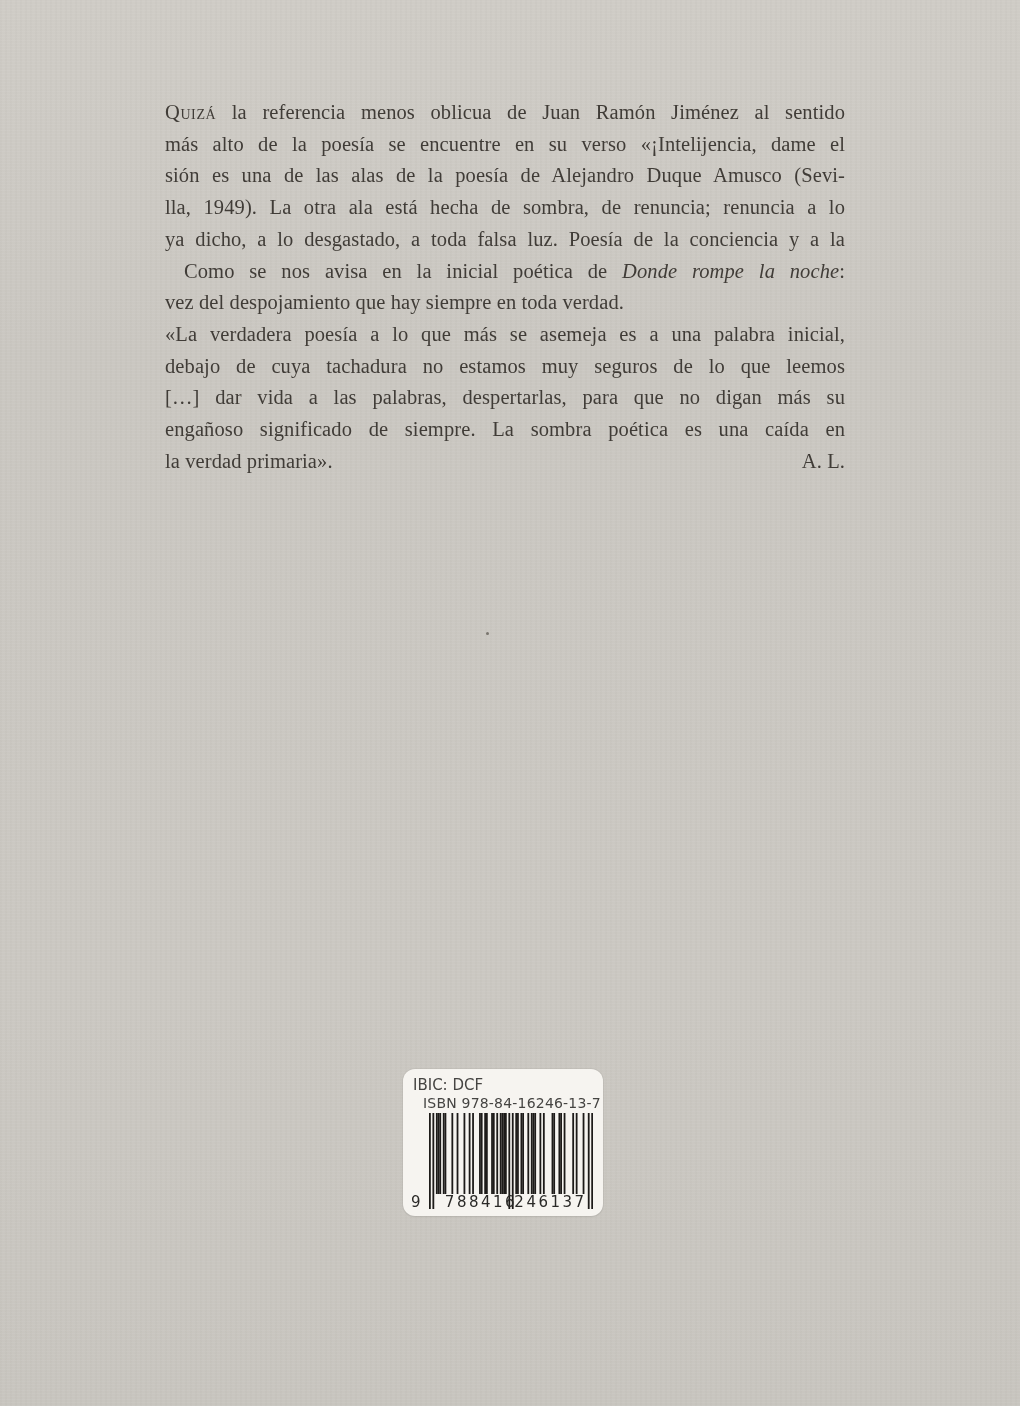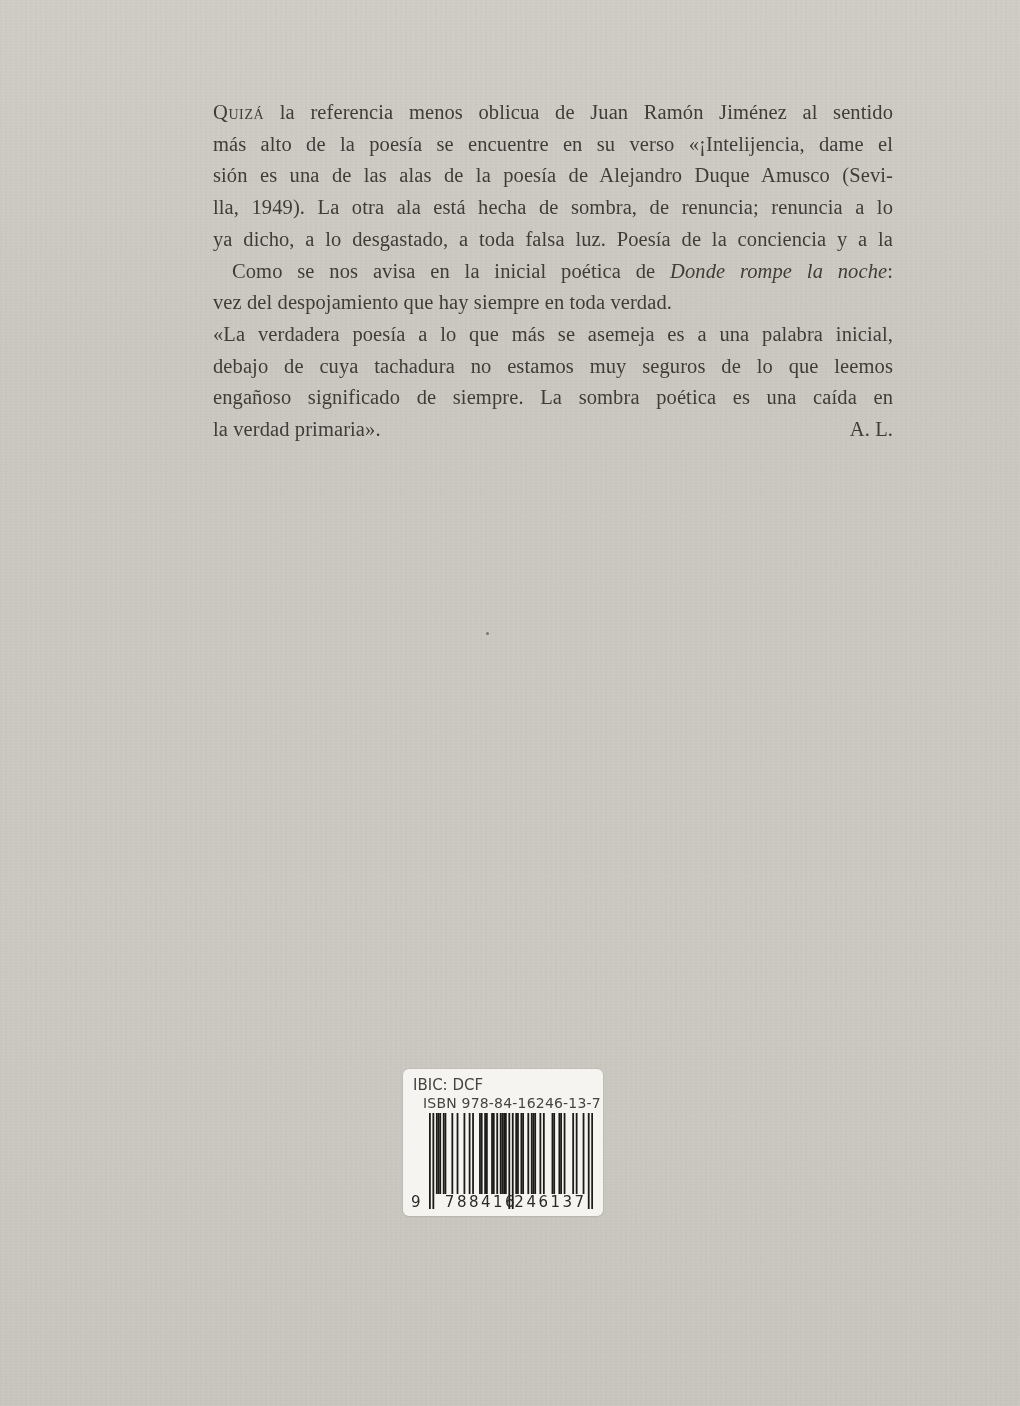--- a/index.html
+++ b/index.html
@@ -14,36 +14,35 @@
       linear-gradient(180deg,#cfccc6 0%,#cac7c1 25%,#cbc8c2 70%,#c8c5bf 100%);
     overflow:hidden;
     font-family:"Liberation Serif", serif;
   }
 
   
   .blurb{
     position:absolute;left:165px;top:97px;width:680px;
     font-size:20.5px;line-height:31.7px;color:#403c37;
     letter-spacing:.1px;
-    margin-left:48px;
   }
   .bl{text-align:justify;text-align-last:justify;}
   .bl.endpara{text-align-last:left;}
   .indent{text-indent:19px;}
   .sc{font-variant:small-caps;letter-spacing:.6px;}
   .it{font-style:italic;}
   .lastline{display:flex;justify-content:space-between;align-items:baseline;text-align:right;}
 
   .speck{position:absolute;left:486px;top:632px;width:3px;height:3px;
     background:#6b665f;border-radius:50%;opacity:.85;}
 
   
   .bcbox{
     position:absolute;left:403px;top:1069px;width:200px;height:147px;
-    background:#f6f4f0;border-radius:6px;
+    background:#f6f4f0;border-radius:12px;
     box-shadow:0 0 0 1px rgba(0,0,0,.04), 0 1px 2px rgba(0,0,0,.06);
   }
   .bcline{
     position:absolute;left:10px;
     font-family:"DejaVu Sans", sans-serif;color:#454442;
     white-space:nowrap;
   }
   .ibic{top:7px;font-size:15px;}
   .isbn{top:26px;font-size:14px;letter-spacing:.2px;margin-left:10px;}
   .ean{position:absolute;left:26px;top:44px;}
@@ -63,20 +62,21 @@
   <div class="blurb">
     <div class="bl"><span class="sc">Quizá</span><span> la referencia menos oblicua de Juan Ramón Jiménez al sentido</span></div>
     <div class="bl">más alto de la poesía se encuentre en su verso «¡Intelijencia, dame el</div>
     <div class="bl">sión es una de las alas de la poesía de Alejandro Duque Amusco (Sevi-</div>
     <div class="bl">lla, 1949). La otra ala está hecha de sombra, de renuncia; renuncia a lo</div>
     <div class="bl">ya dicho, a lo desgastado, a toda falsa luz. Poesía de la conciencia y a la</div>
     <div class="bl indent"><span>Como se nos avisa en la inicial poética de </span><span class="it">Donde rompe la noche</span><span>:</span></div>
     <div class="bl endpara">vez del despojamiento que hay siempre en toda verdad.</div>
     <div class="bl">«La verdadera poesía a lo que más se asemeja es a una palabra inicial,</div>
     <div class="bl">debajo de cuya tachadura no estamos muy seguros de lo que leemos</div>
+    <div class="bl">[…] dar vida a las palabras, despertarlas, para que no digan más su</div>
     <div class="bl">engañoso significado de siempre. La sombra poética es una caída en</div>
     <div class="lastline">
         <span>la verdad primaria».</span>
         <span>A. L.</span>
       </div>
   </div>
 
   <div class="speck"></div>
 
   <div class="bcbox">

